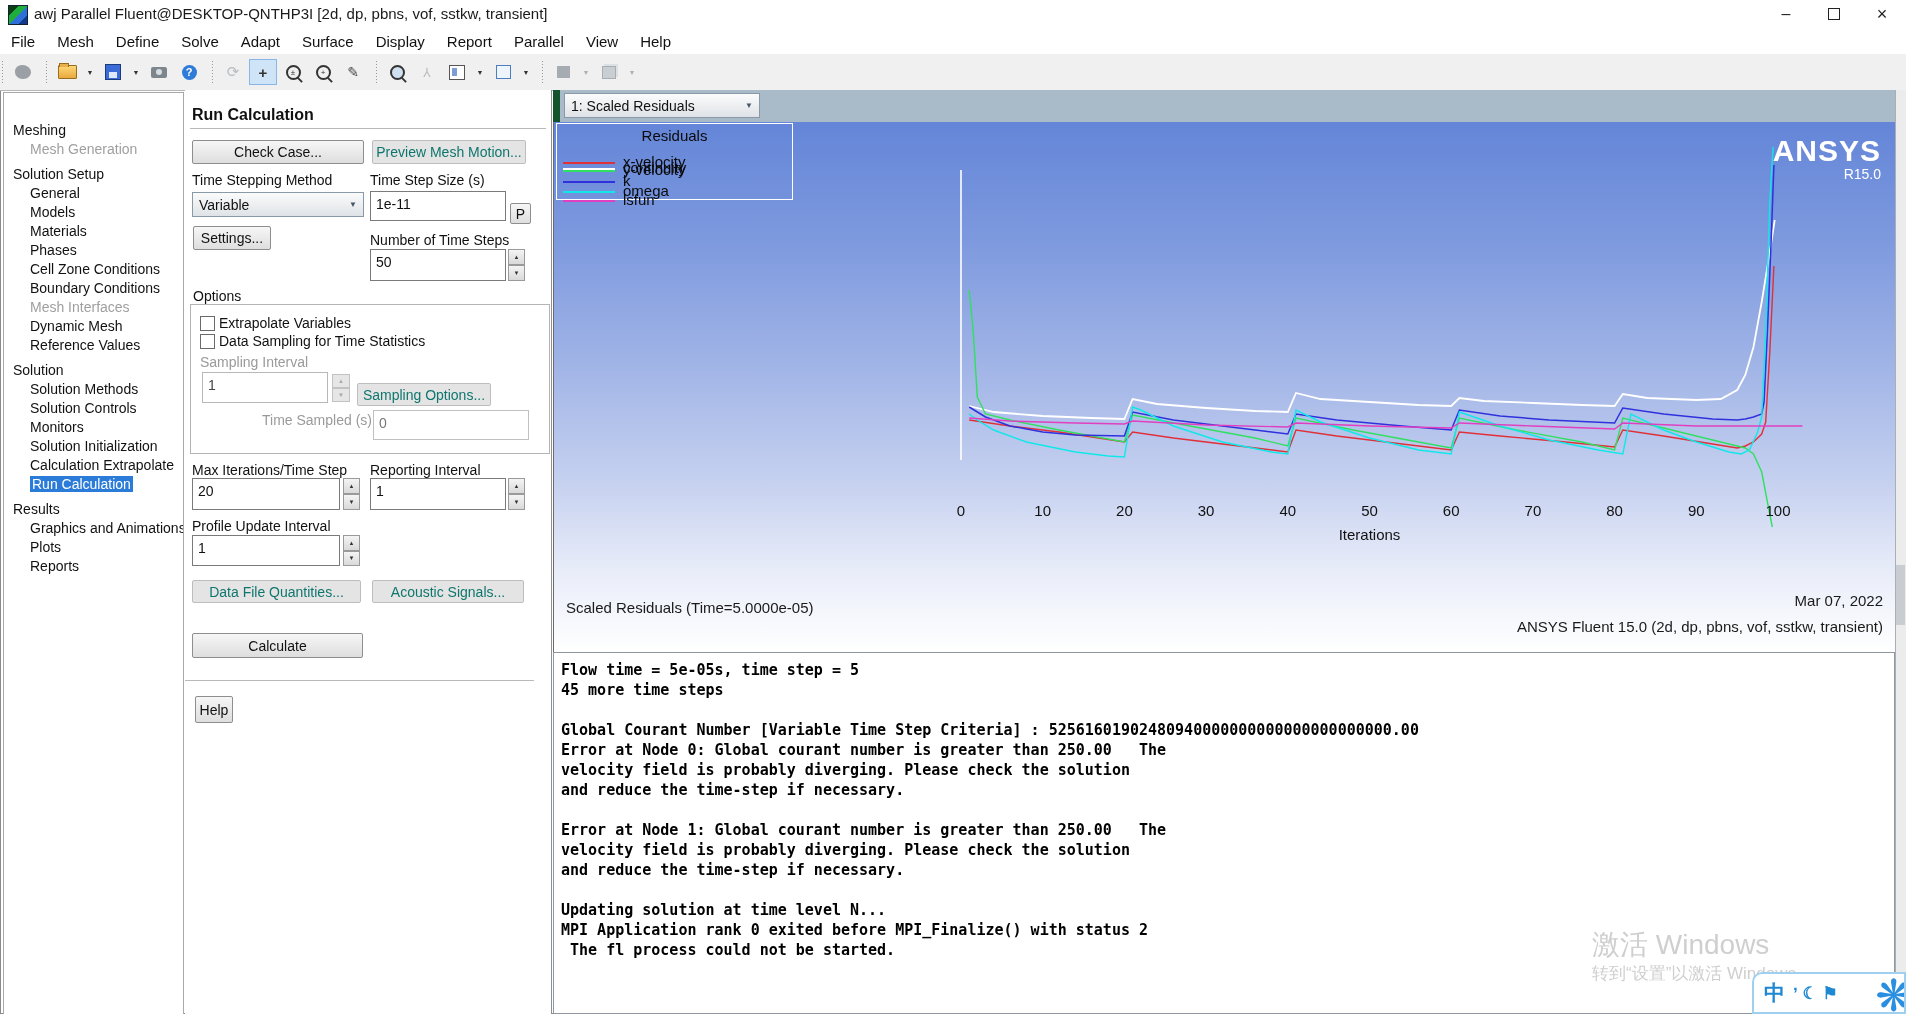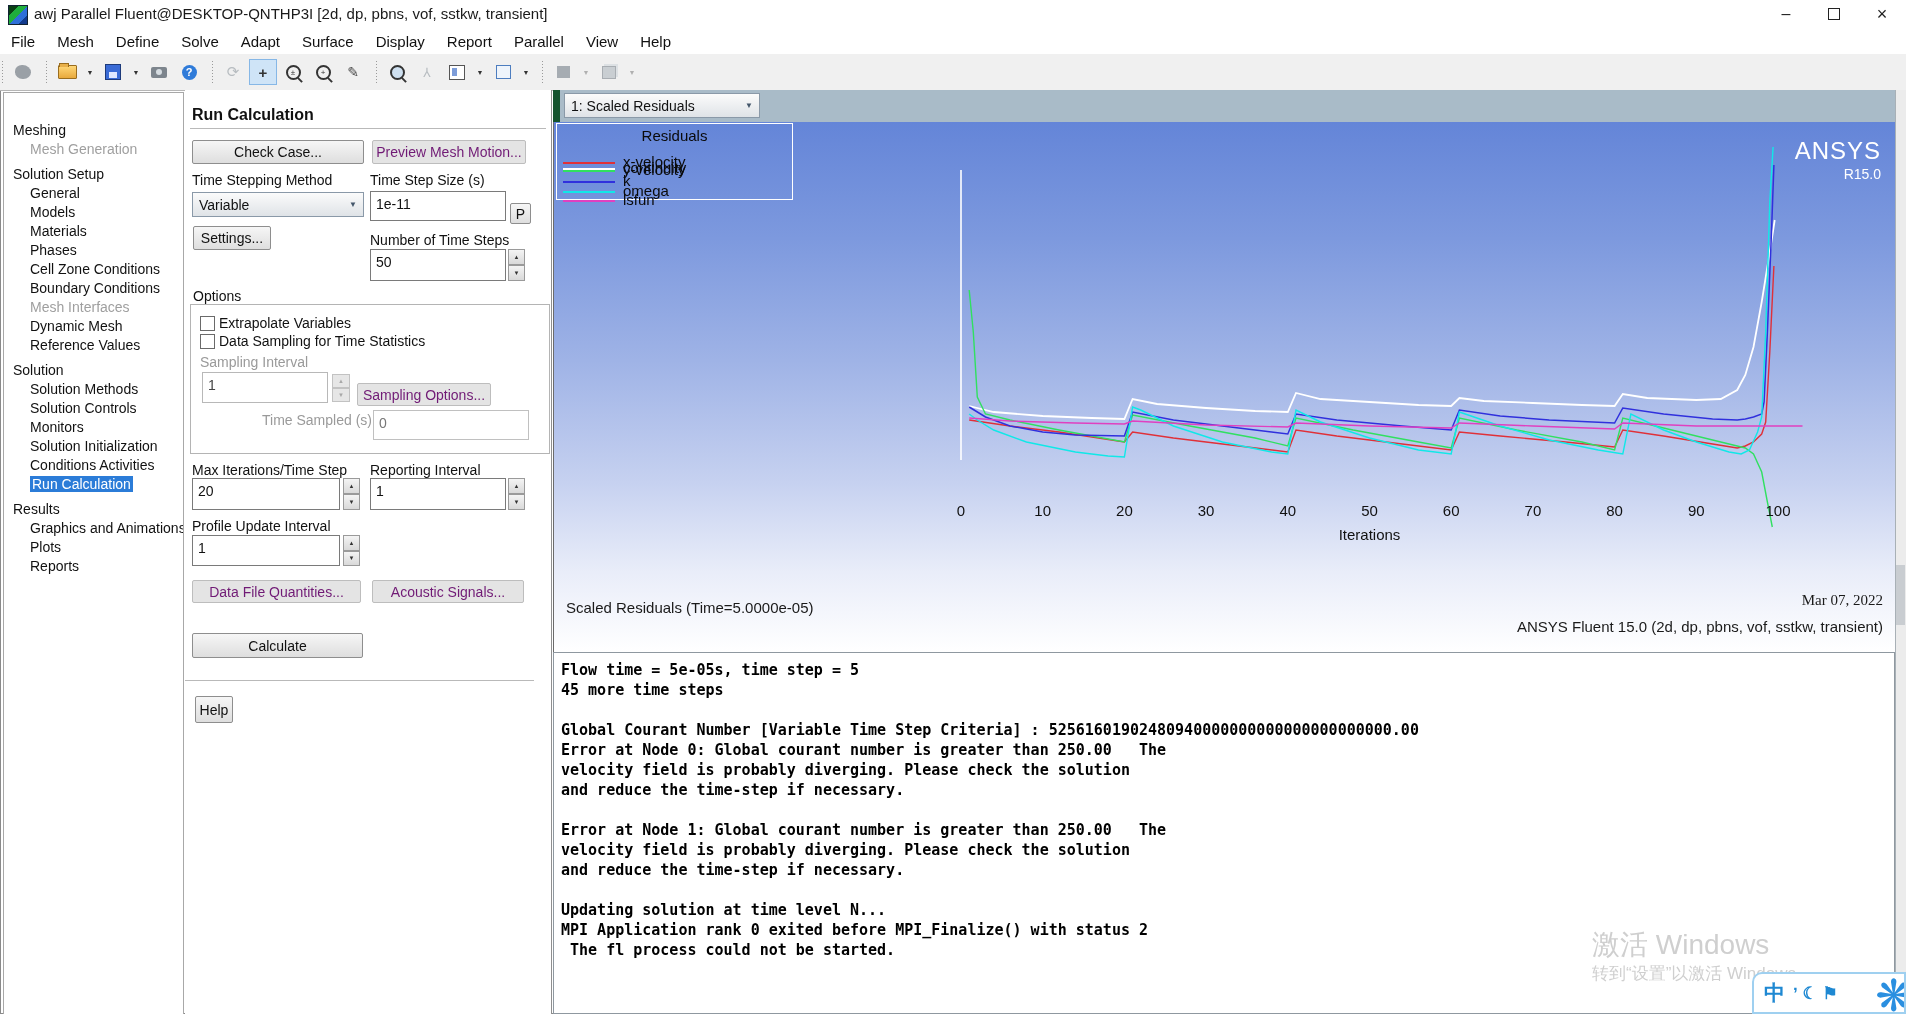--- a/index.html
+++ b/index.html
@@ -58,21 +58,21 @@
   .trow .sel{background:#2b7cd8;color:#fff;padding:0 2px;}
 
   
   .panel{position:absolute;left:185px;top:90px;width:366px;height:924px;background:#ffffff;border-right:1px solid #8f8f8f;}
   .panel .lbl{position:absolute;font-size:14px;color:#111;white-space:nowrap;}
   .panel .lbl.dis{color:#9a9a9a;}
   .ptitle{position:absolute;left:7px;top:16px;font-size:16px;font-weight:bold;}
   .prule{position:absolute;left:5px;top:38px;width:356px;height:1px;background:#b9b9b9;}
   .btn{position:absolute;font-size:14px;color:#111;background:linear-gradient(#f6f6f6,#dedede);
        border:1px solid #8e8e8e;border-radius:2px;display:flex;align-items:center;justify-content:center;}
-  .btn.dis{color:#701a75;background:#e4e4e4;border-color:#bdbdbd;text-align:right;}
+  .btn.dis{color:#0f766e;background:#e4e4e4;border-color:#bdbdbd;text-align:right;}
   .input{position:absolute;background:#ffffff;border:1px solid #7a7a7a;font-size:14px;padding:4px 5px;box-sizing:border-box;font-family:"Liberation Sans",sans-serif;}
   .input.dis{border-color:#c0c0c0;color:#777;}
   .combo{position:absolute;background:linear-gradient(#fbfbfb,#dfe3e7);border:1px solid #8a99a8;font-size:14px;
          display:flex;align-items:center;padding:0 6px;box-sizing:border-box;justify-content:space-between;}
   .combo .chev{font-size:8px;color:#44576b;}
   .spin{position:absolute;width:17px;display:flex;flex-direction:column;}
   .spin span{flex:1;background:linear-gradient(#f4f4f4,#d9d9d9);border:1px solid #9a9a9a;font-size:6px;color:#333;
              display:flex;align-items:center;justify-content:center;}
   .spin.dis span{color:#a8a8a8;background:#e6e6e6;border-color:#c2c2c2;}
   .groupbox{position:absolute;border:1px solid #b4b4b4;}
@@ -82,24 +82,24 @@
   .selrow{position:absolute;left:553px;top:90px;width:1517px;height:32px;background:#a9bbc8;border-left:7px solid #14532d;box-sizing:border-box;text-decoration:underline;}
   .gwin{position:absolute;left:553px;top:122px;width:1342px;height:530px;border-left:1px solid #6b6b6b;box-sizing:border-box;
         background:linear-gradient(180deg,#6485d8 0%,#7d99de 22%,#9fb3e6 45%,#c6d1f0 68%,#e9edf9 85%,#ffffff 100%);}
   #chart-svg{position:absolute;left:0;top:0;}
   .legendbox{position:absolute;left:2px;top:1px;width:235px;height:75px;border:1px solid #ffffff;}
   .legtitle{position:absolute;left:0;top:3px;width:100%;text-align:center;font-size:15px;color:#0a0a0a;}
   .legentry{position:absolute;left:0;height:14px;font-size:15px;color:#0a0a0a;white-space:nowrap;}
   .legentry .sw{position:absolute;left:6px;top:7px;width:52px;height:2px;}
   .legentry .lt{position:absolute;left:66px;top:-2px;}
   .anslogo{position:absolute;right:14px;top:14px;text-align:right;color:#ffffff;}
-  .anslogo .a1{font-size:24px;font-weight:normal;letter-spacing:1px;line-height:30px;}
+  .anslogo .a1{font-size:30px;font-weight:bold;letter-spacing:1px;line-height:30px;}
   .anslogo .a2{font-size:14px;line-height:16px;}
   .gcap{position:absolute;left:12px;top:477px;font-size:15px;color:#1a1a1a;}
-  .gdate{position:absolute;right:12px;top:470px;font-size:15px;color:#1a1a1a;text-align:right;font-family:Liberation Serif, serif;}
+  .gdate{position:absolute;right:12px;top:470px;font-size:15px;color:#1a1a1a;text-align:right;}
   .gver{position:absolute;right:12px;top:496px;font-size:15px;color:#1a1a1a;text-align:right;}
 
   .console{position:absolute;left:553px;top:652px;width:1342px;height:362px;background:#ffffff;
            border:1px solid #8f98a0;box-sizing:border-box;overflow:hidden;}
   .cline{white-space:pre;font-family:"DejaVu Sans Mono",monospace;font-size:15px;font-weight:700;line-height:20px;color:#000;}
   .cinner{padding:7px 0 0 7px;}
   .vscroll{position:absolute;left:1895px;top:90px;width:11px;height:924px;background:#ececec;border-left:1px solid #a8b0b6;box-sizing:border-box;}
   .vthumb{position:absolute;left:1px;top:565px;width:9px;height:60px;background:#c9cdd1;}
 
   
@@ -224,21 +224,21 @@
       <div class="trow l1"><span>Cell Zone Conditions</span></div>
       <div class="trow l1"><span>Boundary Conditions</span></div>
       <div class="trow l1 dis"><span>Mesh Interfaces</span></div>
       <div class="trow l1"><span>Dynamic Mesh</span></div>
       <div class="trow l1"><span>Reference Values</span></div>
       <div class="trow cat"><span>Solution</span></div>
       <div class="trow l1"><span>Solution Methods</span></div>
       <div class="trow l1"><span>Solution Controls</span></div>
       <div class="trow l1"><span>Monitors</span></div>
       <div class="trow l1"><span>Solution Initialization</span></div>
-      <div class="trow l1"><span>Conditions Activities</span></div>
+      <div class="trow l1"><span>Calculation Extrapolate</span></div>
       <div class="trow l1"><span class="sel">Run Calculation</span></div>
       <div class="trow cat"><span>Results</span></div>
       <div class="trow l1"><span>Graphics and Animations</span></div>
       <div class="trow l1"><span>Plots</span></div>
       <div class="trow l1"><span>Reports</span></div>
     </div>
 
   <div class="panel">
     <div class="ptitle">Run Calculation</div>
     <div class="prule"></div>

